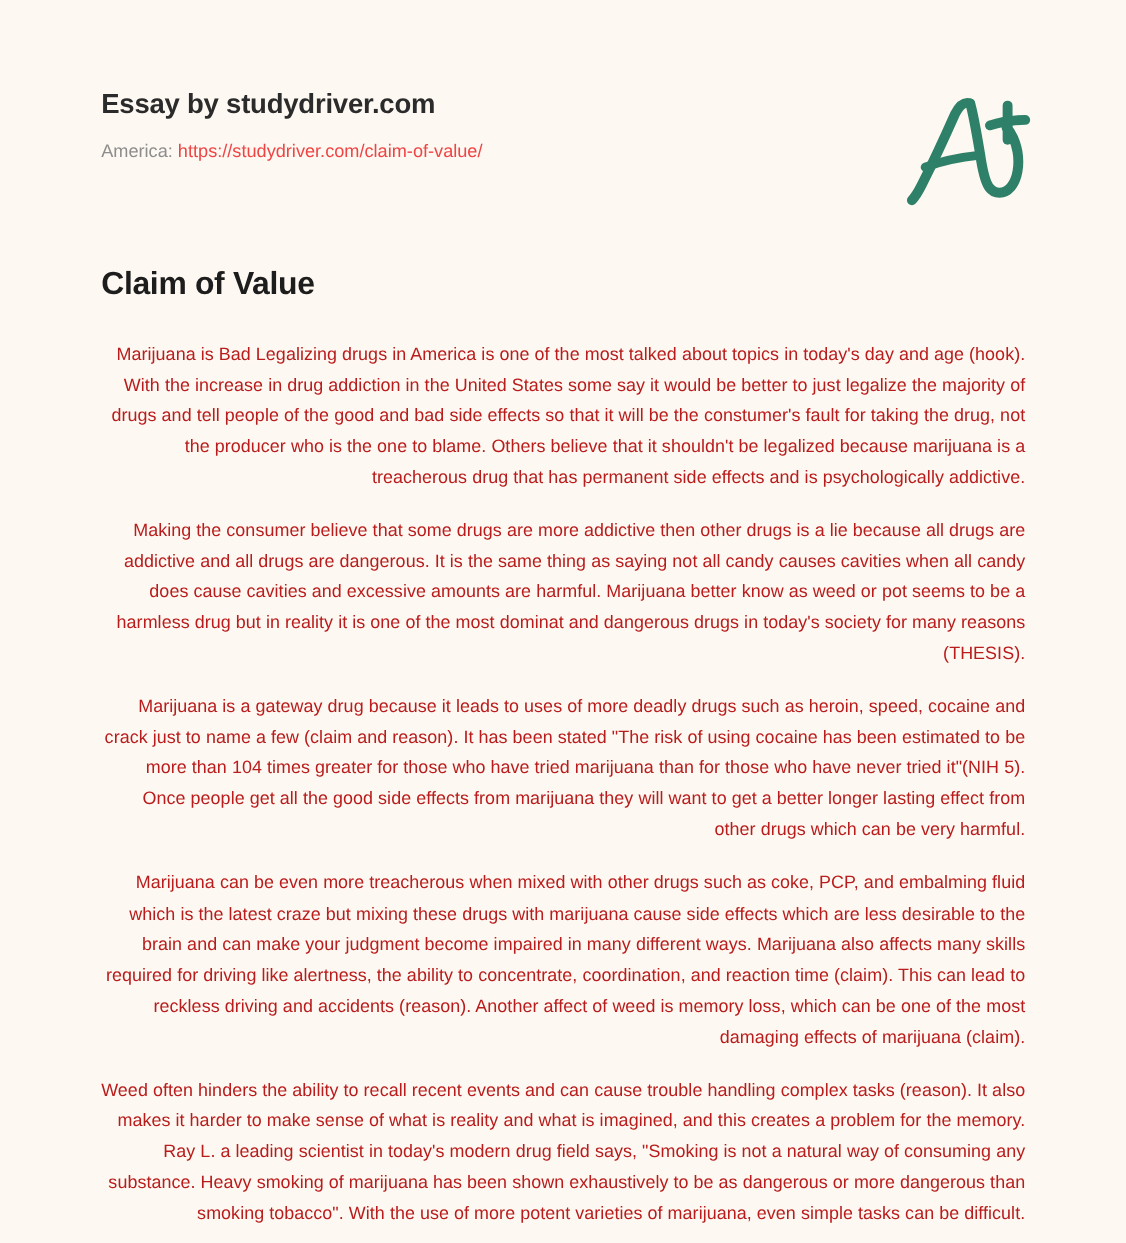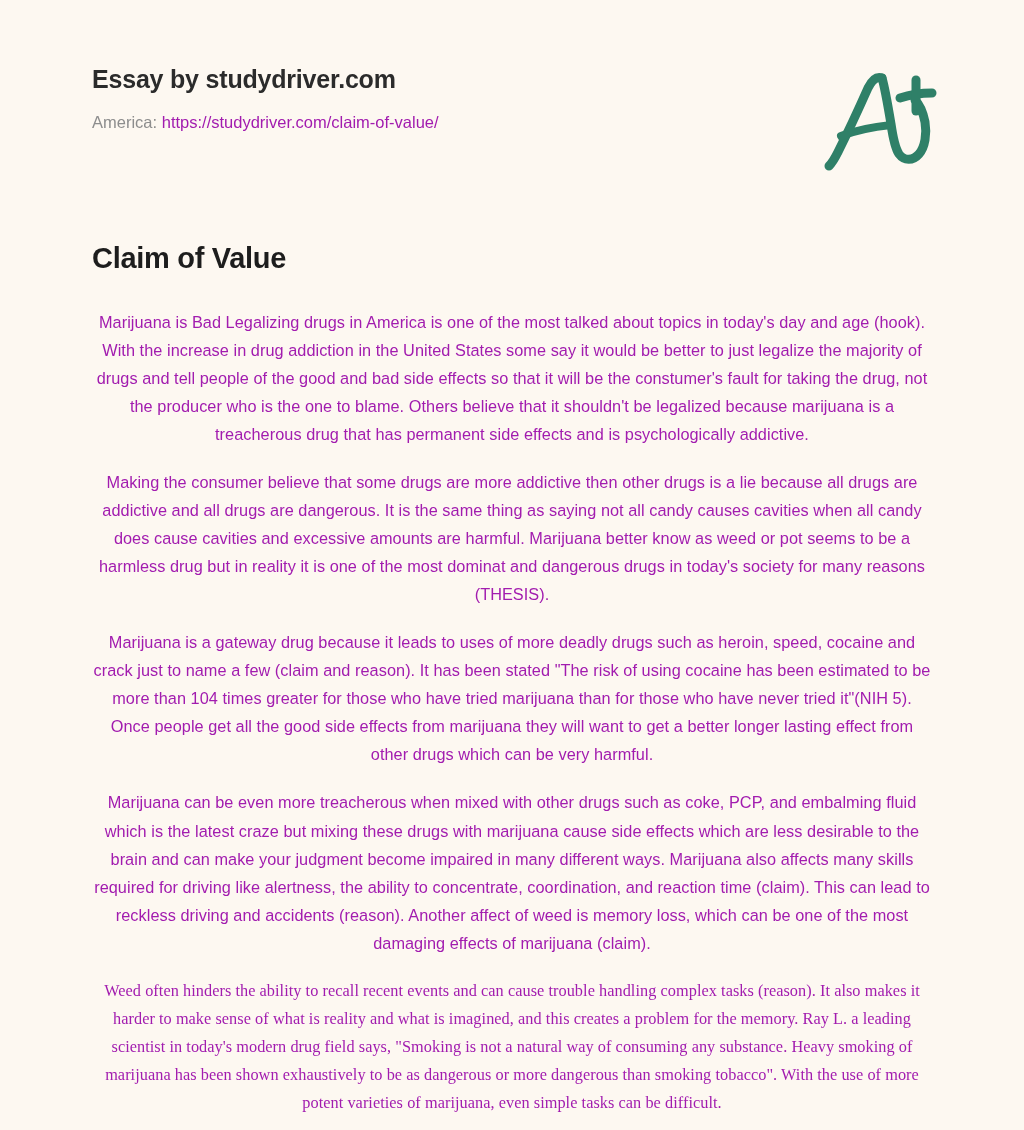--- a/index.html
+++ b/index.html
@@ -20,21 +20,21 @@
     position: relative;
     width: 1024px;
     height: 1130px;
     box-sizing: border-box;
   }
 
   
   .header {
     position: absolute;
     left: 0;
-    top: 0;
+    top: 16px;
     width: 1024px;
     height: 200px;
   }
 
   .header-left {
     position: absolute;
     left: 92px;
     top: 64px;
   }
 
@@ -54,21 +54,21 @@
     line-height: 1.3;
     color: #8d8d8d;
     white-space: nowrap;
   }
 
   .source-label {
     color: #8d8d8d;
   }
 
   .source-url {
-    color: #a21caf;
+    color: #ef4444;
     text-decoration: none;
   }
 
   
   .logo {
     position: absolute;
     left: 812px;
     top: 66px;
     width: 140px;
     height: 108px;
@@ -93,28 +93,27 @@
     color: #1d1d1d;
     letter-spacing: -0.3px;
     line-height: 1.25;
     margin: 0 0 32px 0;
   }
 
   .article-body p {
     margin: 4px 0 20px 0;
     font-size: 16.3px;
     line-height: 1.72;
-    color: #a21caf;
-    text-align: center;
+    color: #b91c1c;
+    text-align: right;
     letter-spacing: 0.05px;
   }
 
   .article-body p:last-child {
     margin-bottom: 0;
-    font-family: Liberation Serif, serif;
   }
 </style>
 </head>
 <body>
 
 <div class="page">
 
   <div class="header">
 
     <div class="header-left">

